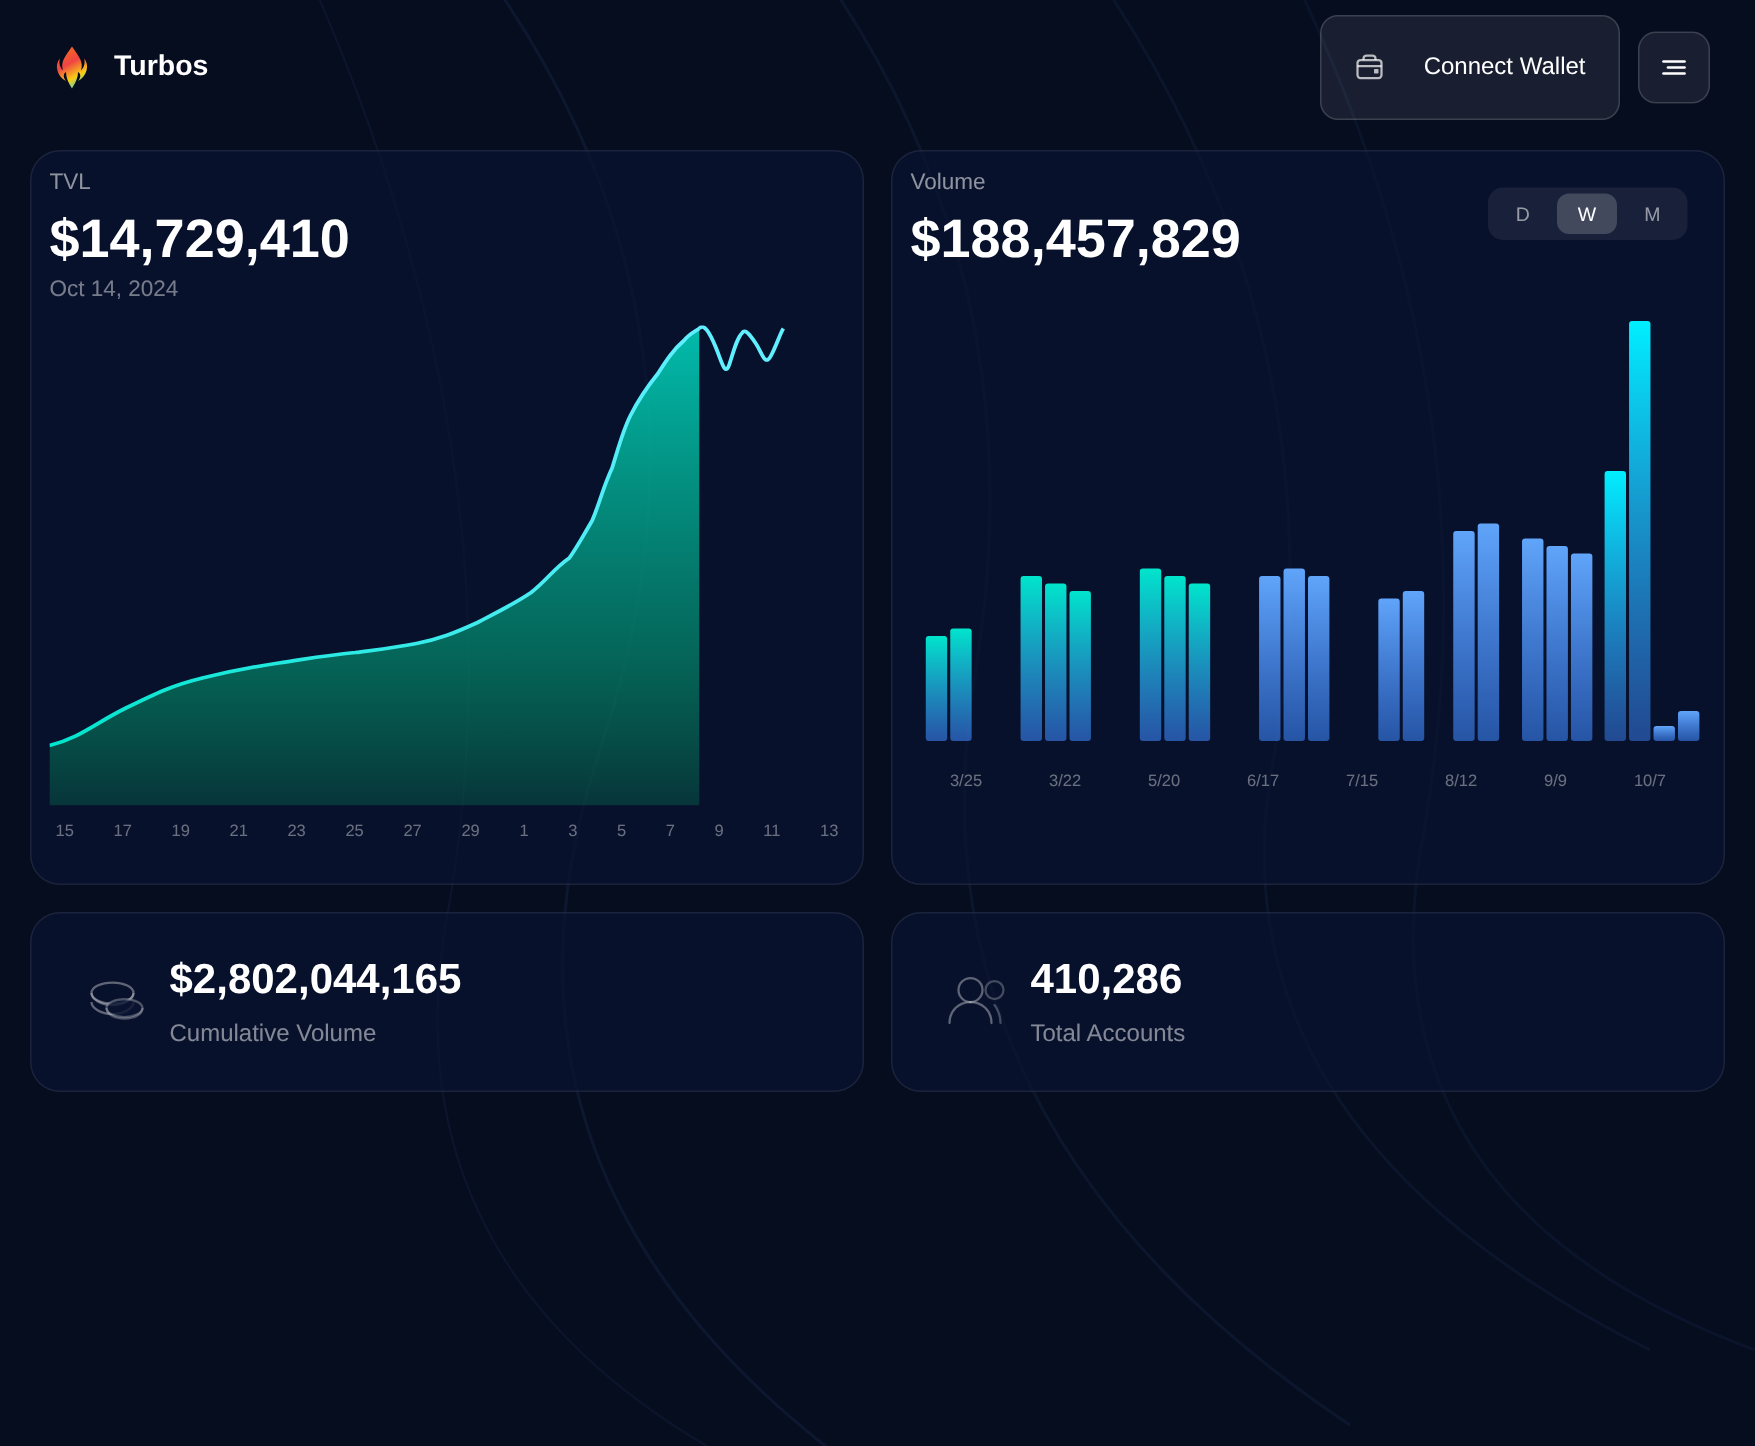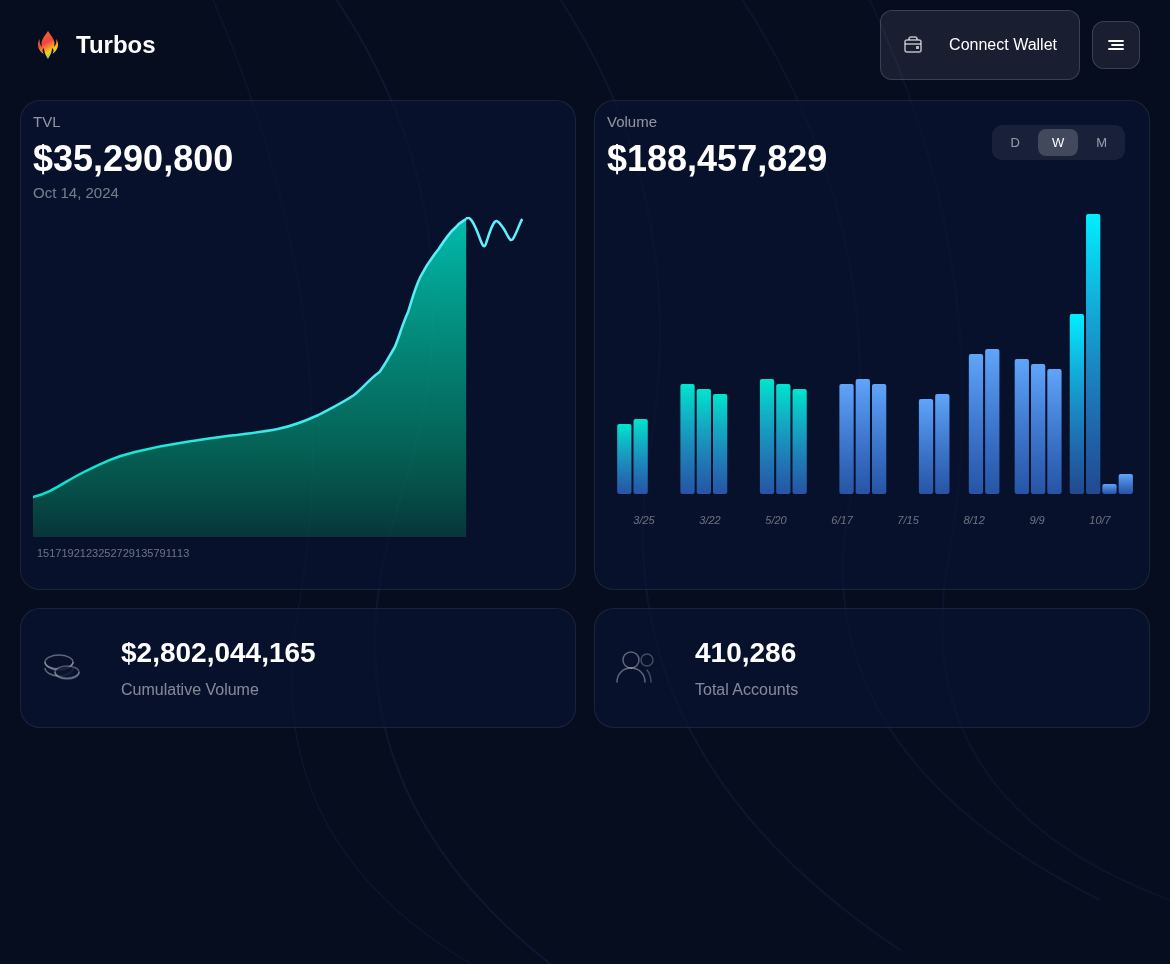--- a/index.html
+++ b/index.html
@@ -37,21 +37,21 @@
       align-items: center;
       gap: 10px;
     }
 
     .logo-icon {
       width: 36px;
       height: 36px;
     }
 
     .logo-text {
-      font-size: 24px;
+      font-size: 19px;
       font-weight: 600;
       color: #fff;
     }
 
     .header-right {
       display: flex;
       align-items: center;
       gap: 12px;
     }
 
@@ -174,25 +174,25 @@
     
     .stats-row {
       display: flex;
       gap: 18px;
     }
 
     .stat-card {
       background: rgba(10, 20, 50, 0.7);
       border: 1px solid rgba(255,255,255,0.08);
       border-radius: 20px;
-      padding: 28px 16px;
+      padding: 28px 32px;
       flex: 1;
       display: flex;
       align-items: center;
-      gap: 32px;
+      gap: 8px;
     }
 
     .stat-icon {
       width: 52px;
       height: 52px;
       opacity: 0.7;
     }
 
     .stat-info {}
 
@@ -204,20 +204,21 @@
 
     .stat-label {
       font-size: 16px;
       color: rgba(255,255,255,0.5);
       margin-top: 12px;
     }
 
     
     .x-labels {
       display: flex;
+      justify-content: space-between;
       padding: 0 4px;
       margin-top: 6px;
     }
 
     .x-label {
       font-size: 11px;
       color: rgba(255,255,255,0.4);
       text-align: center;
     }
   </style>
@@ -278,21 +279,21 @@
     </button>
   </div>
 </header>
 
 <main class="main">
 
   <div class="cards-row">
 
     <div class="card">
       <div class="card-label">TVL</div>
-      <div class="card-value">$35,290,800</div>
+      <div class="card-value">$14,729,410</div>
       <div class="card-date">Oct 14, 2024</div>
 
       <div class="tvl-chart">
         <svg width="100%" height="320" viewBox="0 0 520 320" preserveAspectRatio="none">
           <defs>
             <linearGradient id="tvlGrad" x1="0" y1="0" x2="0" y2="1">
               <stop offset="0%" stop-color="#00e5cc" stop-opacity="0.8"></stop>
               <stop offset="60%" stop-color="#00cc99" stop-opacity="0.5"></stop>
               <stop offset="100%" stop-color="#00ff88" stop-opacity="0.15"></stop>
             </linearGradient>
@@ -380,21 +381,21 @@
           <rect x="400" y="175" width="14" height="135" rx="2" fill="url(#barGrad2)"></rect>
           <rect x="416" y="180" width="14" height="130" rx="2" fill="url(#barGrad2)"></rect>
           <rect x="432" y="185" width="14" height="125" rx="2" fill="url(#barGrad2)"></rect>
 
           <rect x="454" y="130" width="14" height="180" rx="2" fill="url(#barGradHigh)"></rect>
           <rect x="470" y="30" width="14" height="280" rx="2" fill="url(#barGradHigh)"></rect>
           <rect x="486" y="300" width="14" height="10" rx="2" fill="url(#barGrad2)"></rect>
           <rect x="502" y="290" width="14" height="20" rx="2" fill="url(#barGrad2)"></rect>
         </svg>
         
-        <div class="x-labels" style="justify-content: space-around; font-style: italic;">
+        <div class="x-labels" style="justify-content: space-around;">
           <span class="x-label">3/25</span>
           <span class="x-label">3/22</span>
           <span class="x-label">5/20</span>
           <span class="x-label">6/17</span>
           <span class="x-label">7/15</span>
           <span class="x-label">8/12</span>
           <span class="x-label">9/9</span>
           <span class="x-label">10/7</span>
         </div>
       </div>

